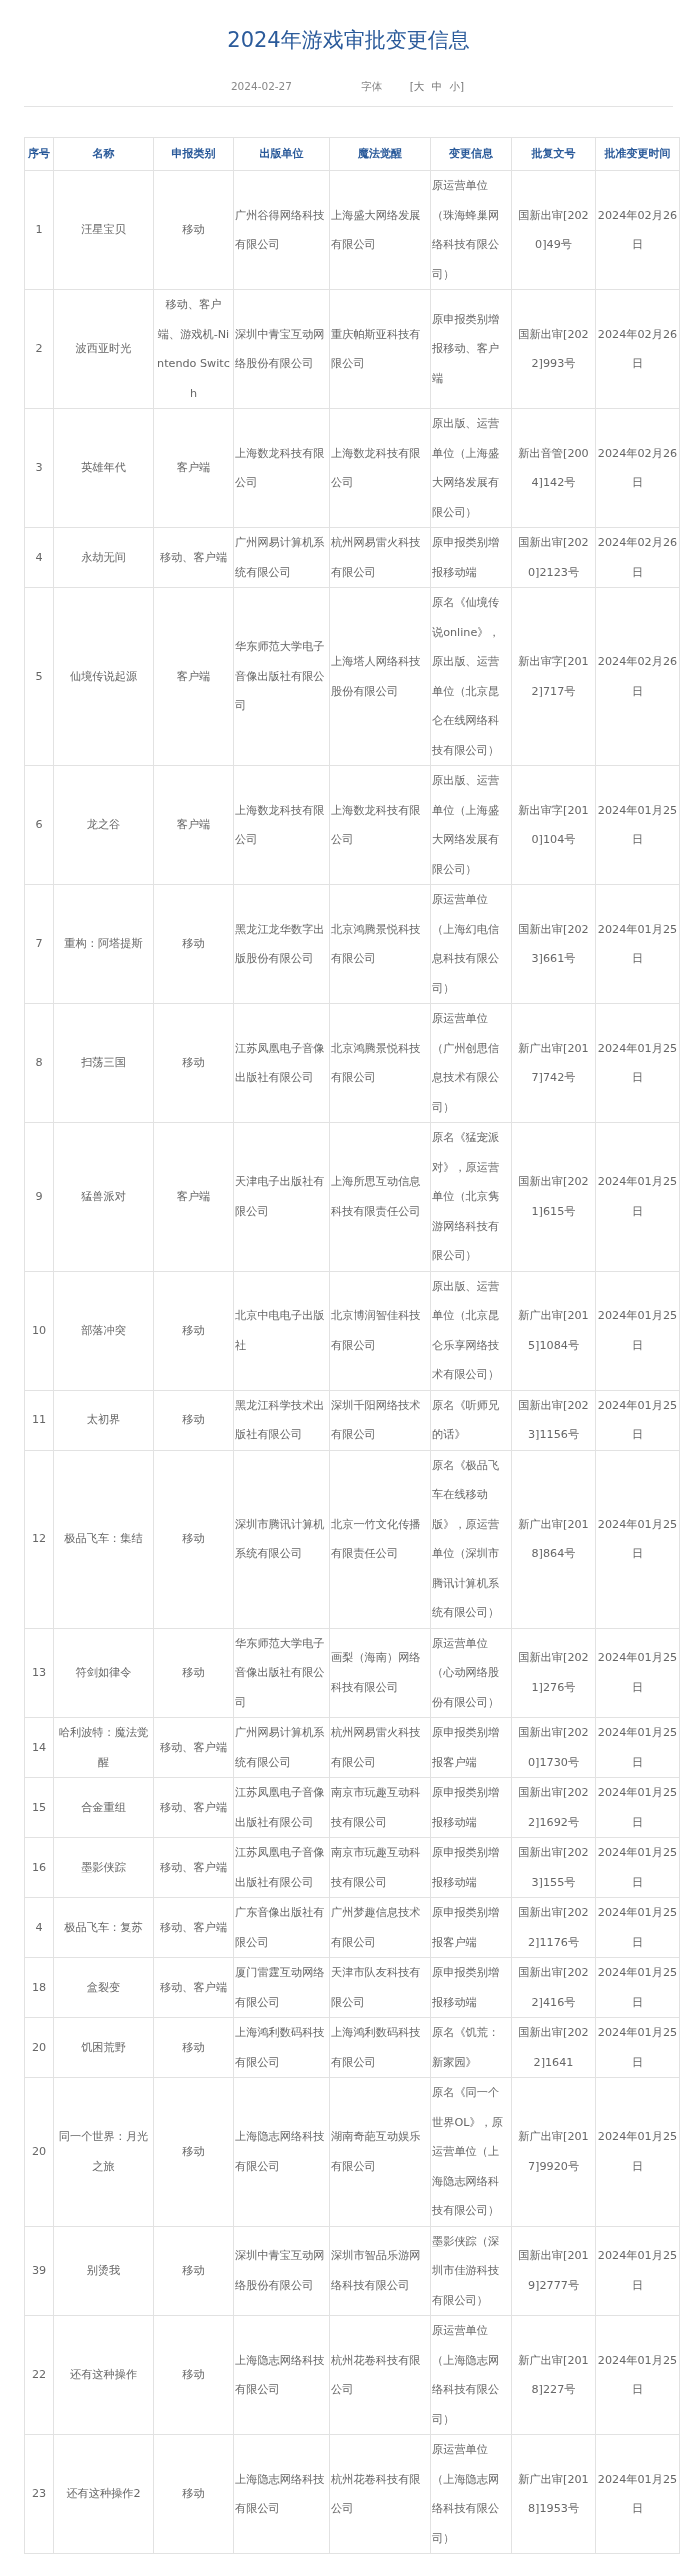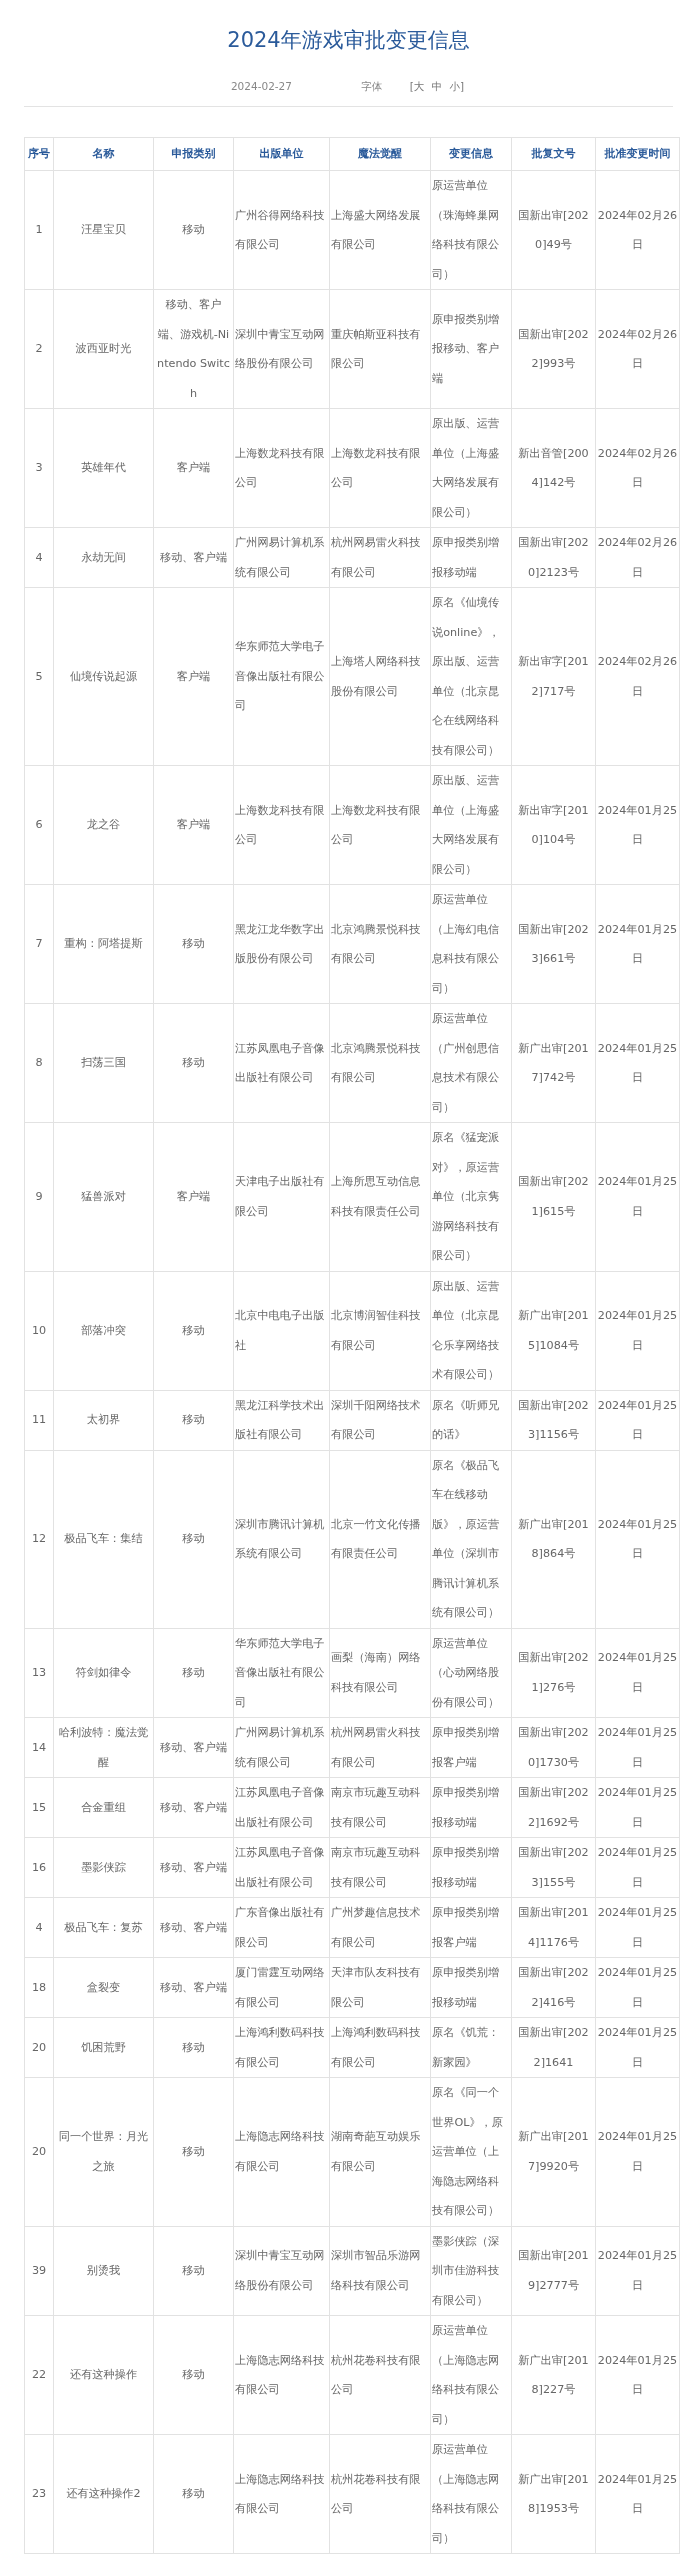--- a/index.html
+++ b/index.html
@@ -215,21 +215,21 @@
           <td>国新出审[2023]155号</td>
           <td>2024年01月25日</td>
         </tr>
         <tr>
           <td>4</td>
           <td>极品飞车：复苏</td>
           <td>移动、客户端</td>
           <td class="left">广东音像出版社有限公司</td>
           <td class="left">广州梦趣信息技术有限公司</td>
           <td class="left">原申报类别增报客户端</td>
-          <td>国新出审[2014]1176号</td>
+          <td>国新出审[2022]1176号</td>
           <td>2024年01月25日</td>
         </tr>
         <tr>
           <td>18</td>
           <td>盒裂变</td>
           <td>移动、客户端</td>
           <td class="left">厦门雷霆互动网络有限公司</td>
           <td class="left">天津市队友科技有限公司</td>
           <td class="left">原申报类别增报移动端</td>
           <td>国新出审[2022]416号</td>

